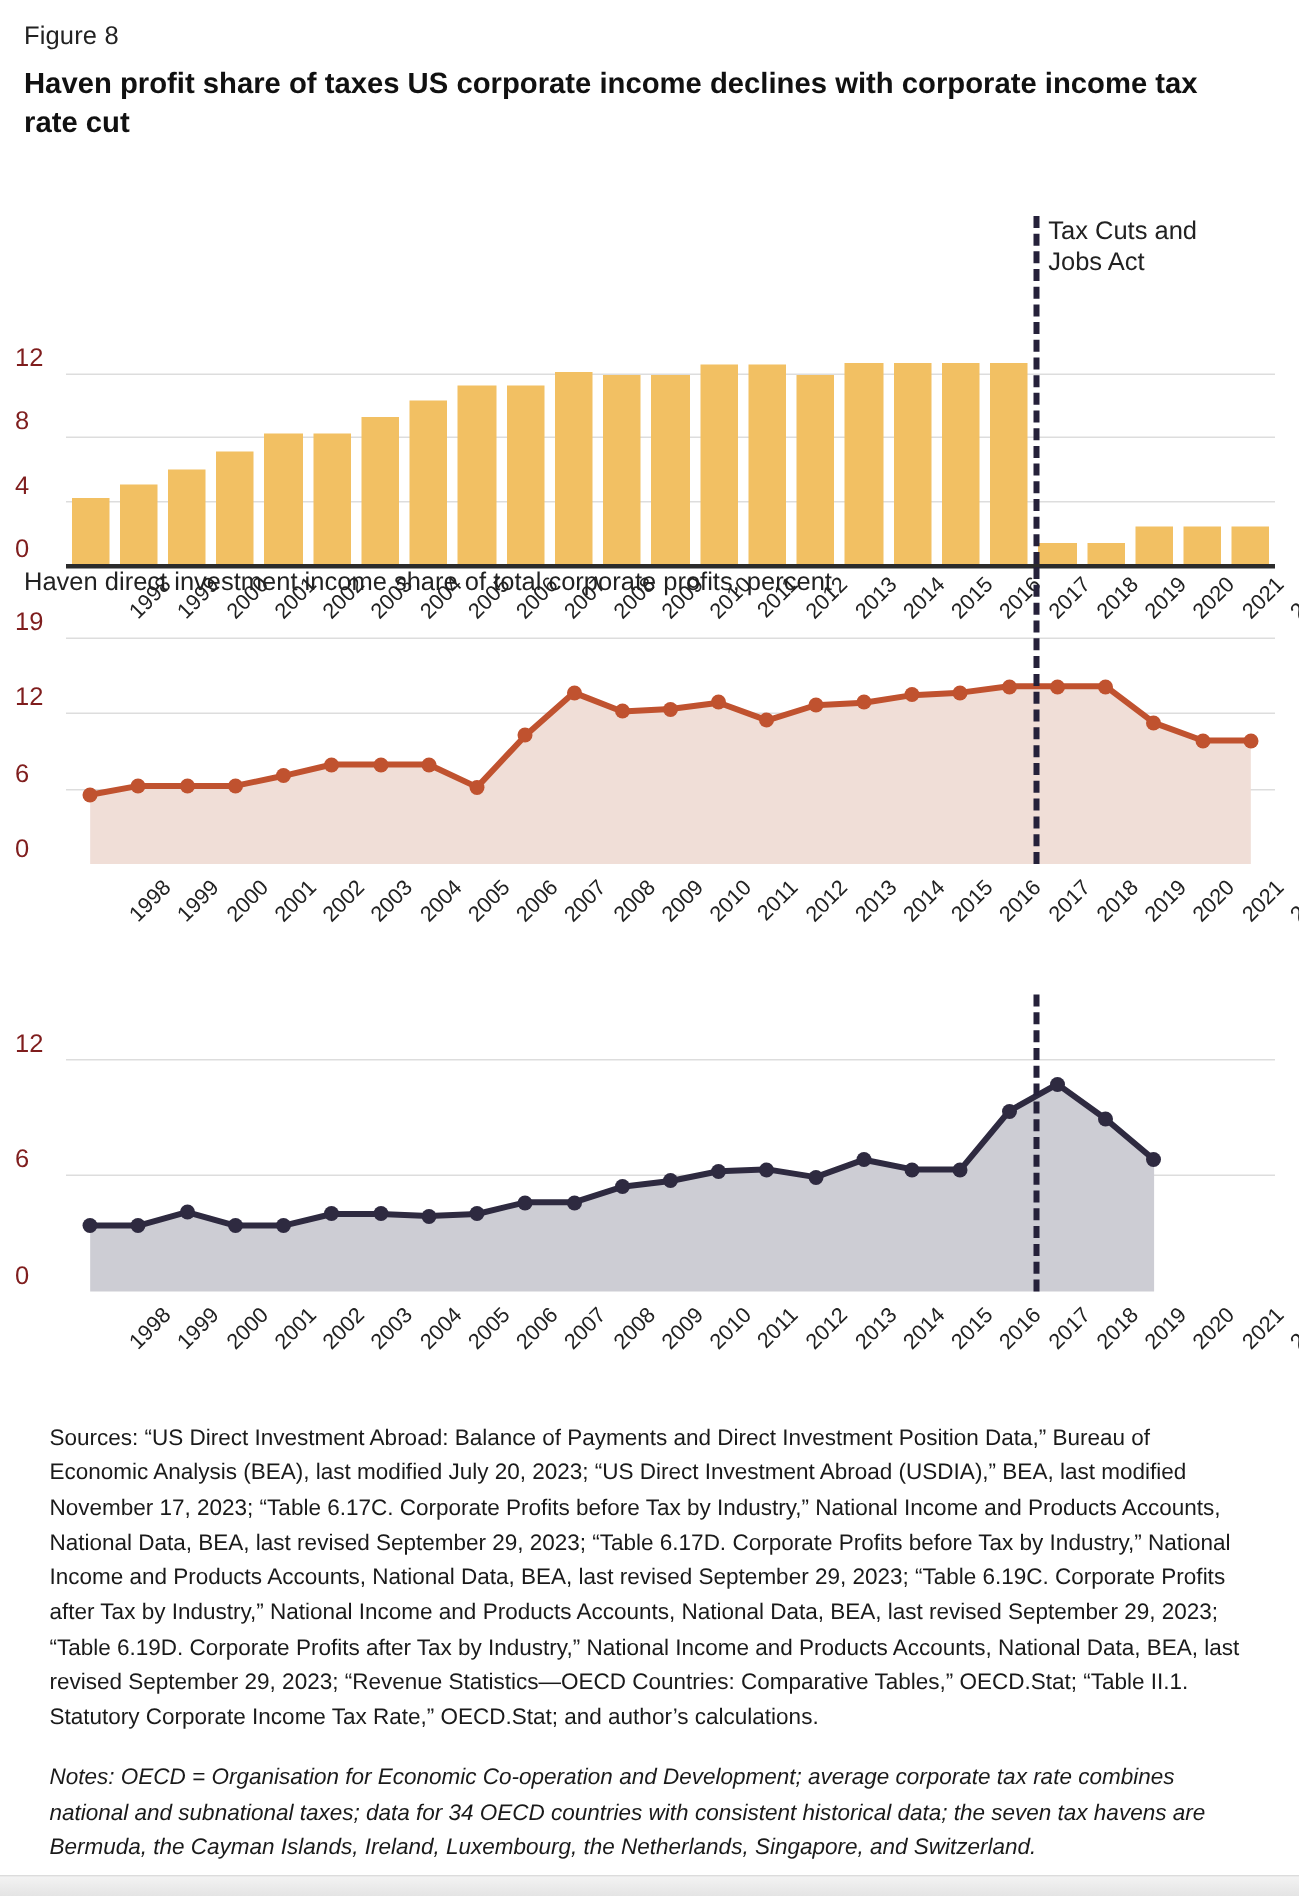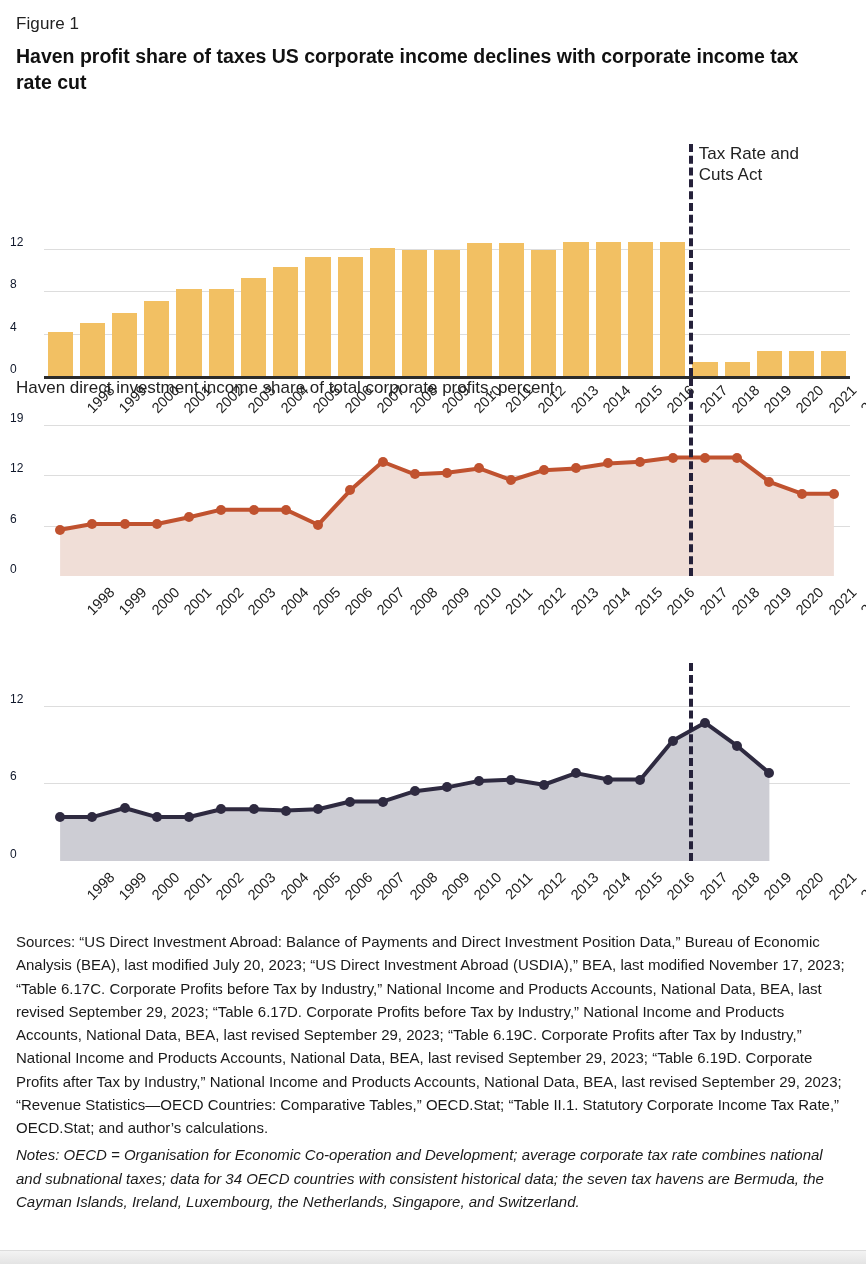--- a/index.html
+++ b/index.html
@@ -18,51 +18,51 @@
   .fig-label { font-size: 17px; color:#222; padding-top: 14px; letter-spacing:0.1px; }
   .fig-title { font-size: 19.5px; font-weight: bold; color:#111; line-height: 1.33; margin-top: 10px; max-width: 810px; }
 
   .panel { position: relative; }
   .panel-sub { font-size: 17px; color:#222; line-height:1.2; }
 
   
   .chartwrap { position: relative; }
   .plot { position:absolute; left:44px; right:16px; }
   .gridline { position:absolute; left:0; right:0; height:1px; background:#dddddd; }
-  .ytick { position:absolute; left:0; font-size:12px; color:#0f172a; transform: translateY(-100%); padding-left:2px;}
+  .ytick { position:absolute; left:0; font-size:17px; color:#7f1d1d; transform: translateY(-100%); padding-left:2px;}
   .baseline { position:absolute; left:0; right:0; height:3px; background:#2b2b2b; }
 
   .bar { position:absolute; bottom:0; background:#f2c063; }
 
   .tcj-line { position:absolute; width:0; border-left: 4px dashed #25213a; }
   .tcj-label { position:absolute; font-size:17px; color:#222; line-height:1.22; }
 
   .xlabels { position:absolute; left:44px; right:16px; height:60px; }
   .xlab {
     position:absolute; top:0;
     font-size:14.5px; color:#222;
     transform: rotate(-45deg);
     transform-origin: right top;
     white-space:nowrap;
     text-align:right;
   }
 
   svg.series { position:absolute; left:0; top:0; overflow:visible; }
 
   .footer { position:absolute; left:16px; right:16px; font-size:15px; color:#1a1a1a; line-height:1.55; }
-  .footer p { margin:0; }
+  .footer p { margin:17px; }
   .bottombar { position:absolute; left:0; right:0; bottom:0; height:14px;
                background: linear-gradient(#f3f3f3, #e4e4e4); border-top:1px solid #dcdcdc; }
 </style>
 </head>
 <body>
 
 <div class="page">
 
-  <div class="fig-label">Figure 1</div>
+  <div class="fig-label">Figure 8</div>
   <div class="fig-title">Haven profit share of taxes US corporate income declines with corporate income tax rate cut</div>
 
   <div class="panel" id="panel1" style="position: absolute; left: 0px; right: 0px; top: 196px; height: 256px;">
     <div class="chartwrap" id="chart1" style="position: absolute; left: 0px; right: 0px; top: 32px; height: 148px;">
         <div class="plot" style="top: 0px; height: 148px;">
           <div class="ytick" style="top: 148px; left: -36px;">0</div>
           <div class="gridline" style="top: 105.714px;"></div>
           <div class="ytick" style="top: 105.714px; left: -36px;">4</div>
           <div class="gridline" style="top: 63.4286px;"></div>
           <div class="ytick" style="top: 63.4286px; left: -36px;">8</div>
@@ -88,21 +88,21 @@
           <div class="bar" style="background: rgb(242, 192, 99); left: 64%; width: calc(4% - 7px); margin-left: 3.5px; height: 134.257px;"></div>
           <div class="bar" style="background: rgb(242, 192, 99); left: 68%; width: calc(4% - 7px); margin-left: 3.5px; height: 134.257px;"></div>
           <div class="bar" style="background: rgb(242, 192, 99); left: 72%; width: calc(4% - 7px); margin-left: 3.5px; height: 134.257px;"></div>
           <div class="bar" style="background: rgb(242, 192, 99); left: 76%; width: calc(4% - 7px); margin-left: 3.5px; height: 134.257px;"></div>
           <div class="bar" style="background: rgb(242, 192, 99); left: 80%; width: calc(4% - 7px); margin-left: 3.5px; height: 13.7429px;"></div>
           <div class="bar" style="background: rgb(242, 192, 99); left: 84%; width: calc(4% - 7px); margin-left: 3.5px; height: 13.7429px;"></div>
           <div class="bar" style="background: rgb(242, 192, 99); left: 88%; width: calc(4% - 7px); margin-left: 3.5px; height: 25.3714px;"></div>
           <div class="bar" style="background: rgb(242, 192, 99); left: 92%; width: calc(4% - 7px); margin-left: 3.5px; height: 25.3714px;"></div>
           <div class="bar" style="background: rgb(242, 192, 99); left: 96%; width: calc(4% - 7px); margin-left: 3.5px; height: 25.3714px;"></div>
           <div class="tcj-line" style="left: 80%; top: -84px; height: 232px;"></div>
-          <div class="tcj-label" style="left: calc(80% + 10px); top: -84px;"><span>Tax Rate and</span><br><span>Cuts Act</span></div>
+          <div class="tcj-label" style="left: calc(80% + 10px); top: -84px;"><span>Tax Cuts and</span><br><span>Jobs Act</span></div>
         </div>
       </div>
     <div class="xlabels" id="xlab1" style="top: 186px;">
         <div class="xlab" style="left: 2%; margin-left: 14px;">1998</div>
         <div class="xlab" style="left: 6%; margin-left: 14px;">1999</div>
         <div class="xlab" style="left: 10%; margin-left: 14px;">2000</div>
         <div class="xlab" style="left: 14%; margin-left: 14px;">2001</div>
         <div class="xlab" style="left: 18%; margin-left: 14px;">2002</div>
         <div class="xlab" style="left: 22%; margin-left: 14px;">2003</div>
         <div class="xlab" style="left: 26%; margin-left: 14px;">2004</div>

